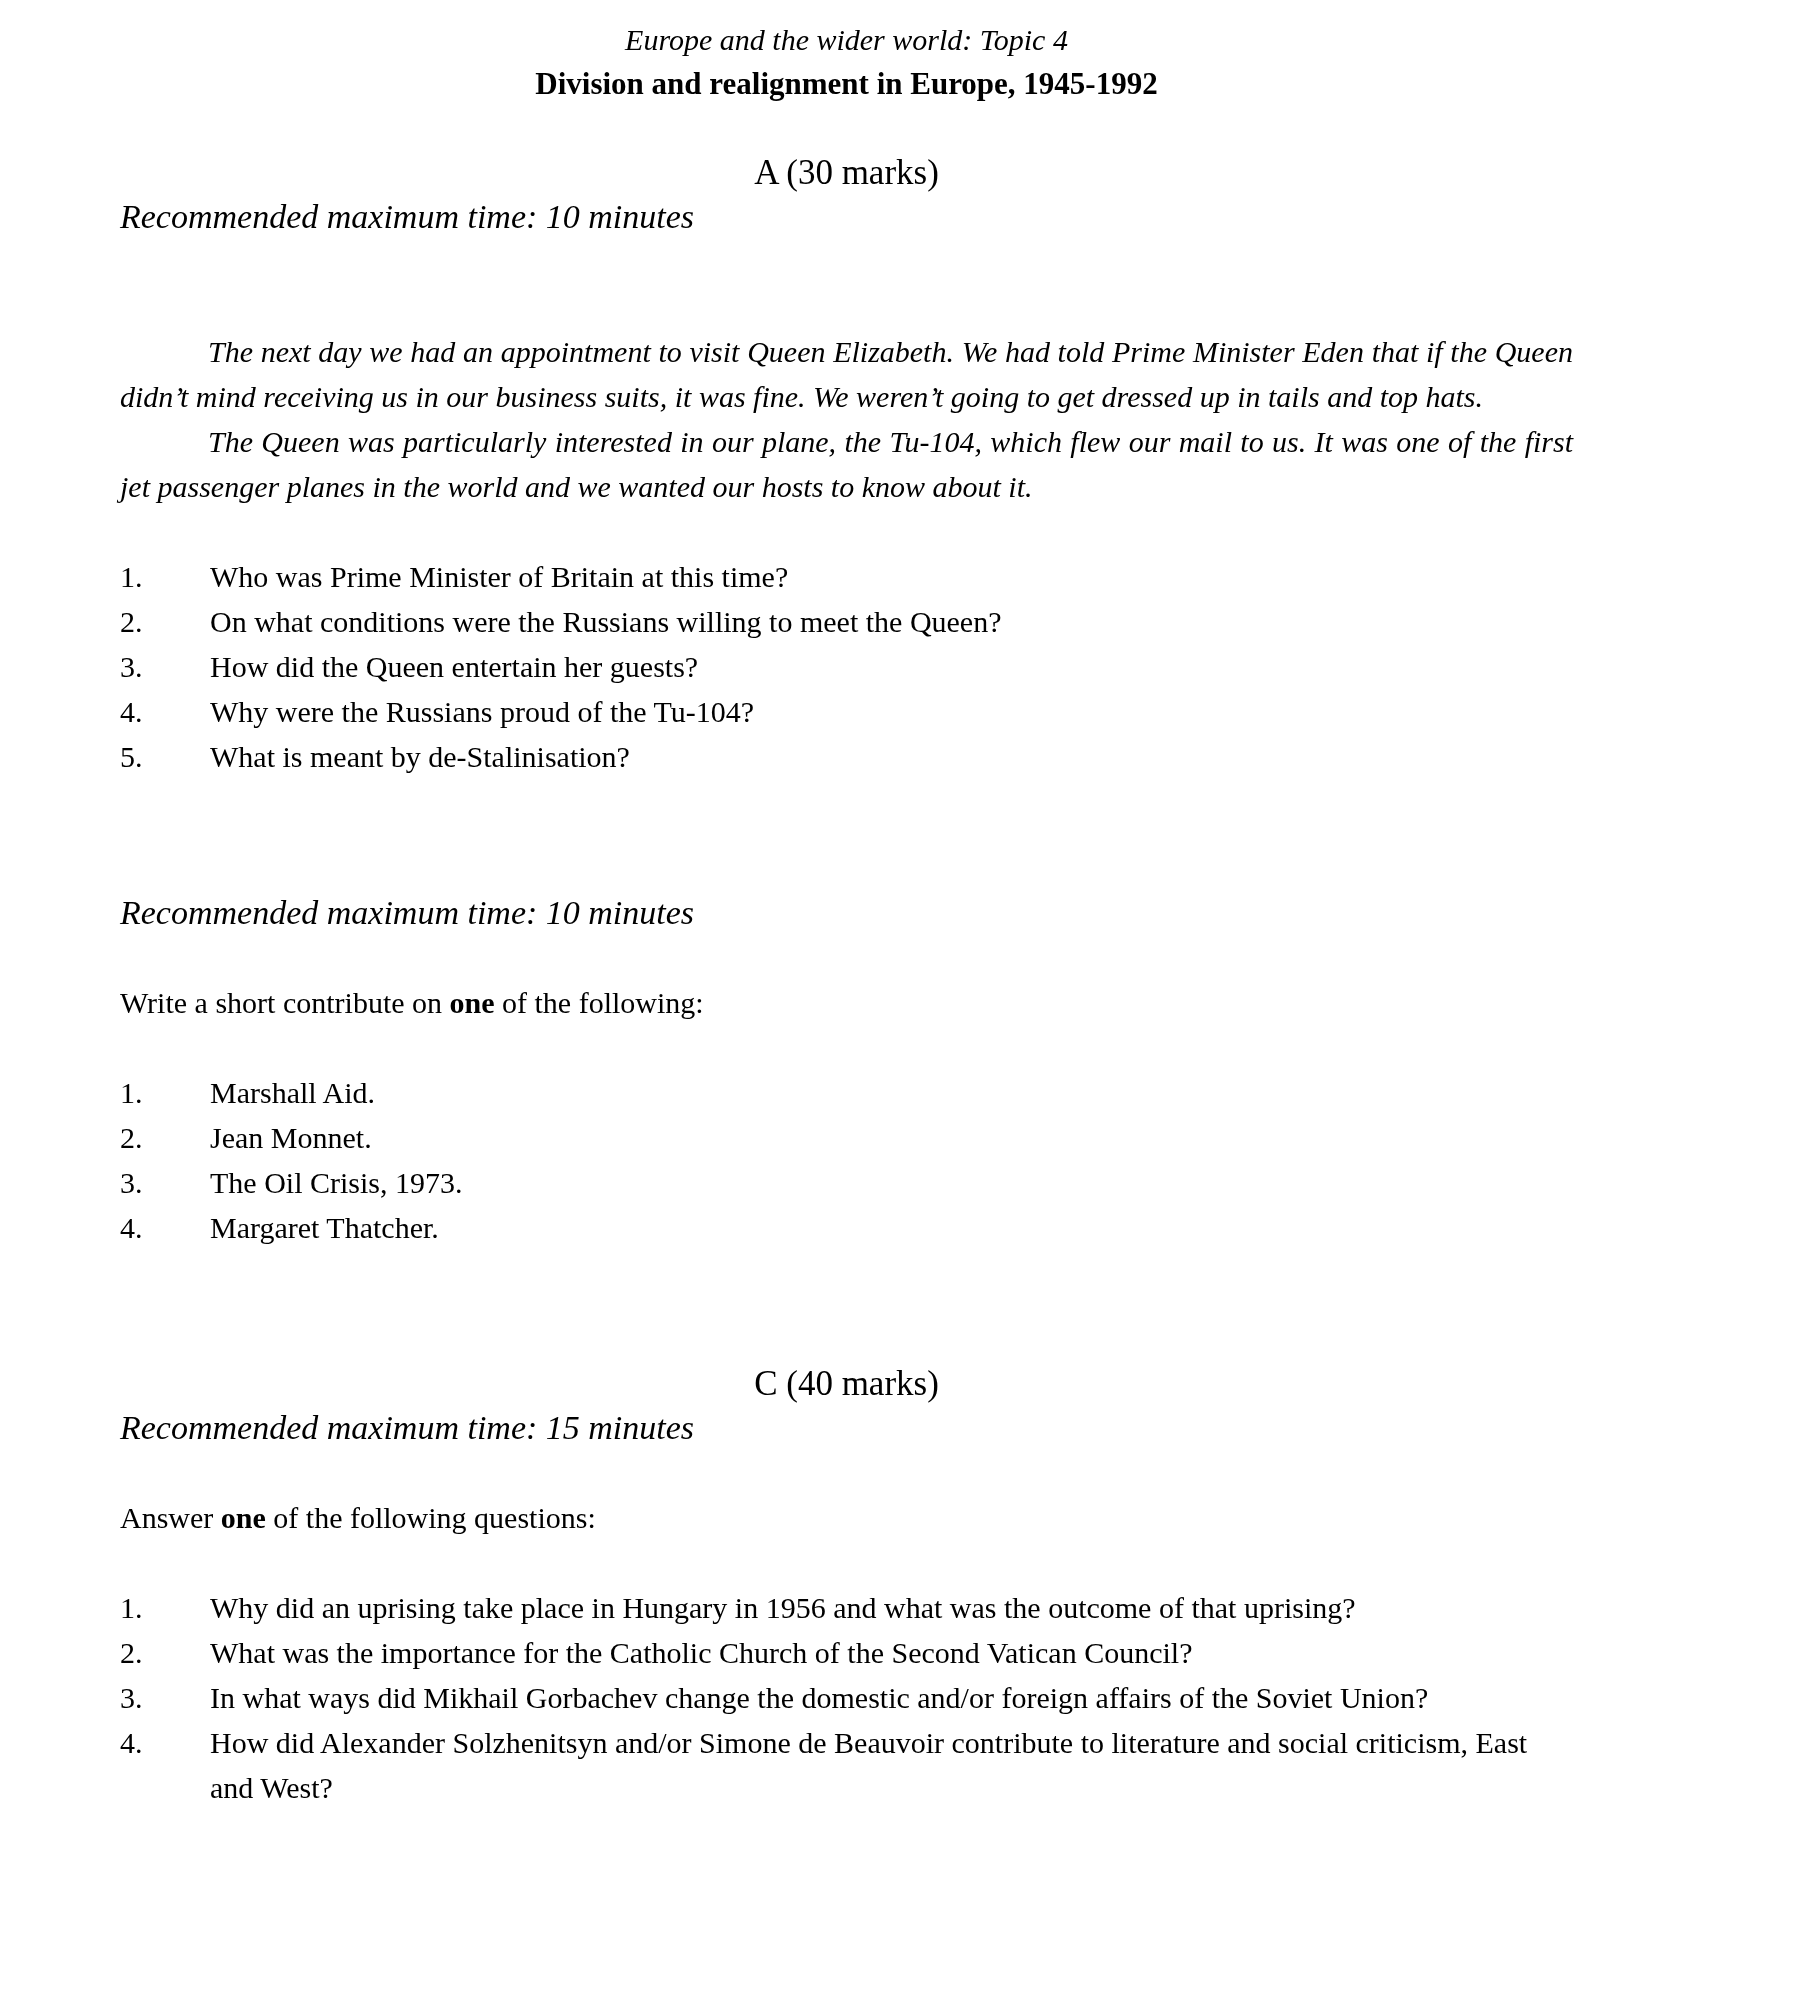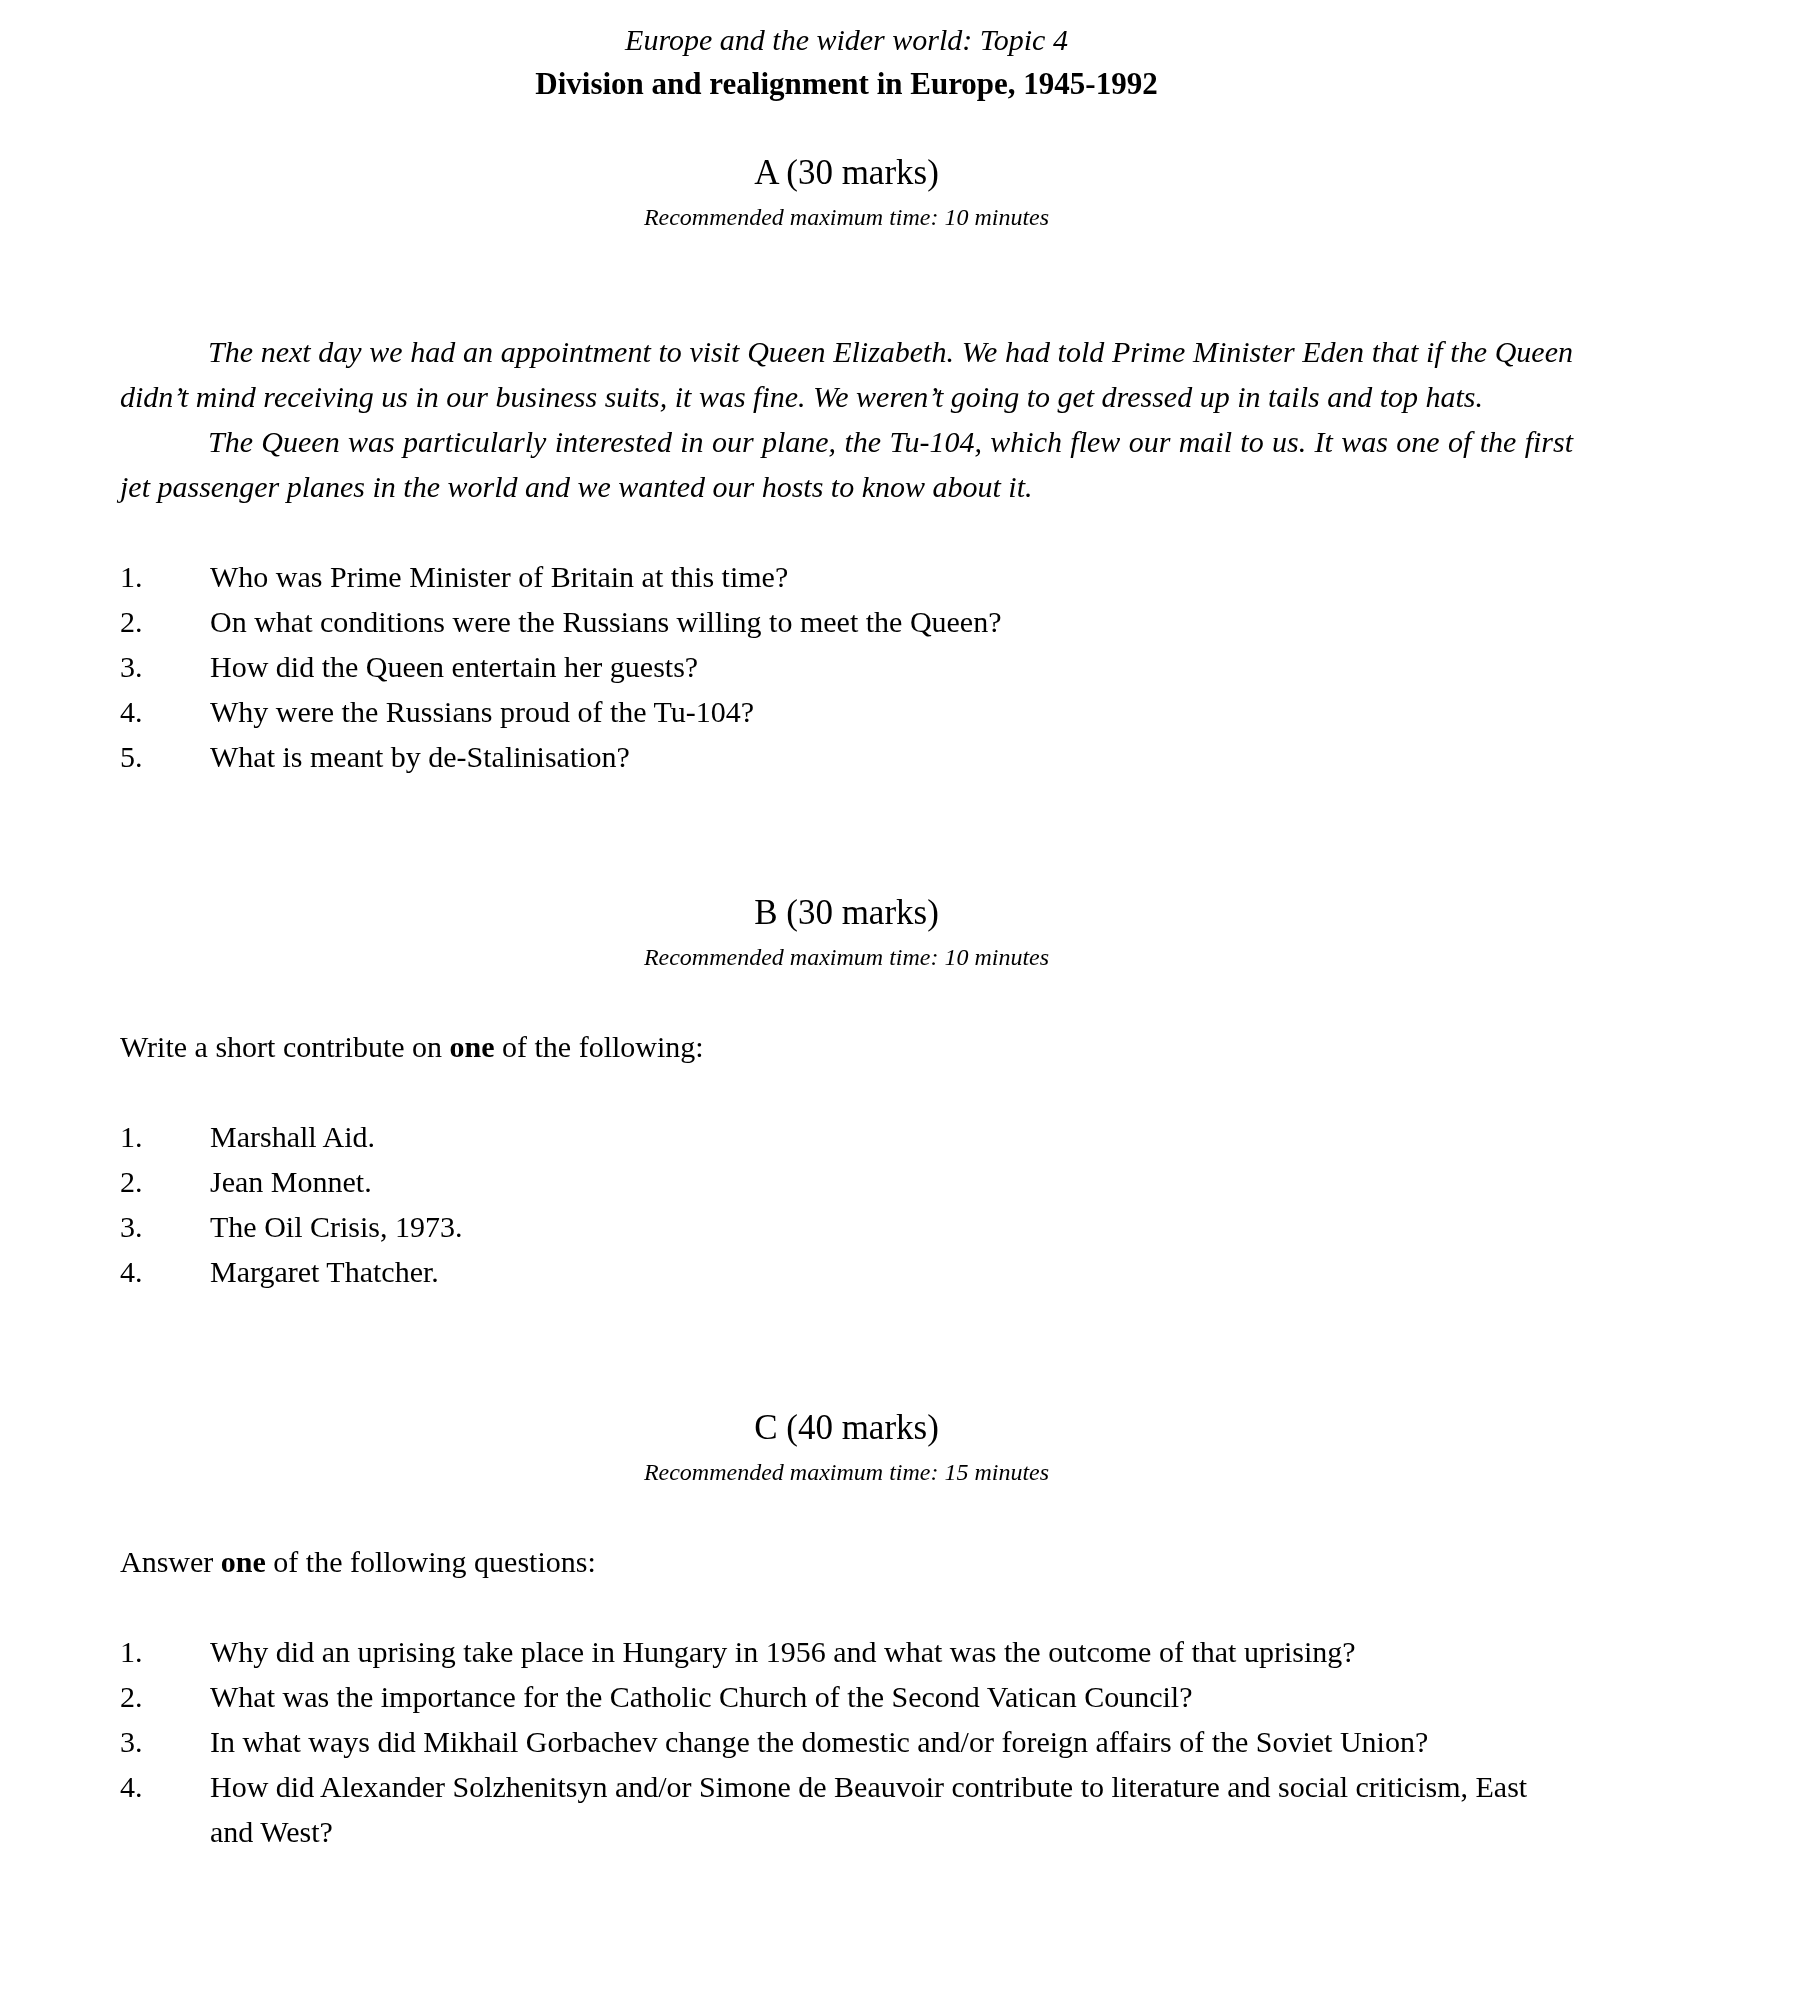--- a/index.html
+++ b/index.html
@@ -35,23 +35,22 @@
     line-height: 44px;
     white-space: pre;
   }
   .section-marks {
     text-align: center;
     font-size: 35px;
     line-height: 44px;
     white-space: pre;
   }
   .section-time {
-    text-align: center;
     font-style: italic;
-    font-size: 24px;
+    font-size: 34px;
     line-height: 44px;
     white-space: pre;
   }
   .body-para {
     text-align: justify;
     text-justify: inter-word;
     font-size: 30px;
     line-height: 45px;
     margin: 0;
   }
@@ -138,21 +137,20 @@
       <li>
         <span class="qnum">5.</span>
         <span class="qtext">What is meant by de-Stalinisation?</span>
       </li>
     </ul>
   </div>
 
   <div class="spacer-xl"></div>
 
   <div>
-    <div class="section-marks">B (30 marks)</div>
     <div class="section-time">Recommended maximum time: 10 minutes</div>
 
     <div class="spacer-md"></div>
 
     <p class="body-para"><span>Write a short contribute on </span><b>one</b><span> of the following:</span></p>
 
     <div class="spacer-md"></div>
 
     <ul class="qlist">
       <li>

